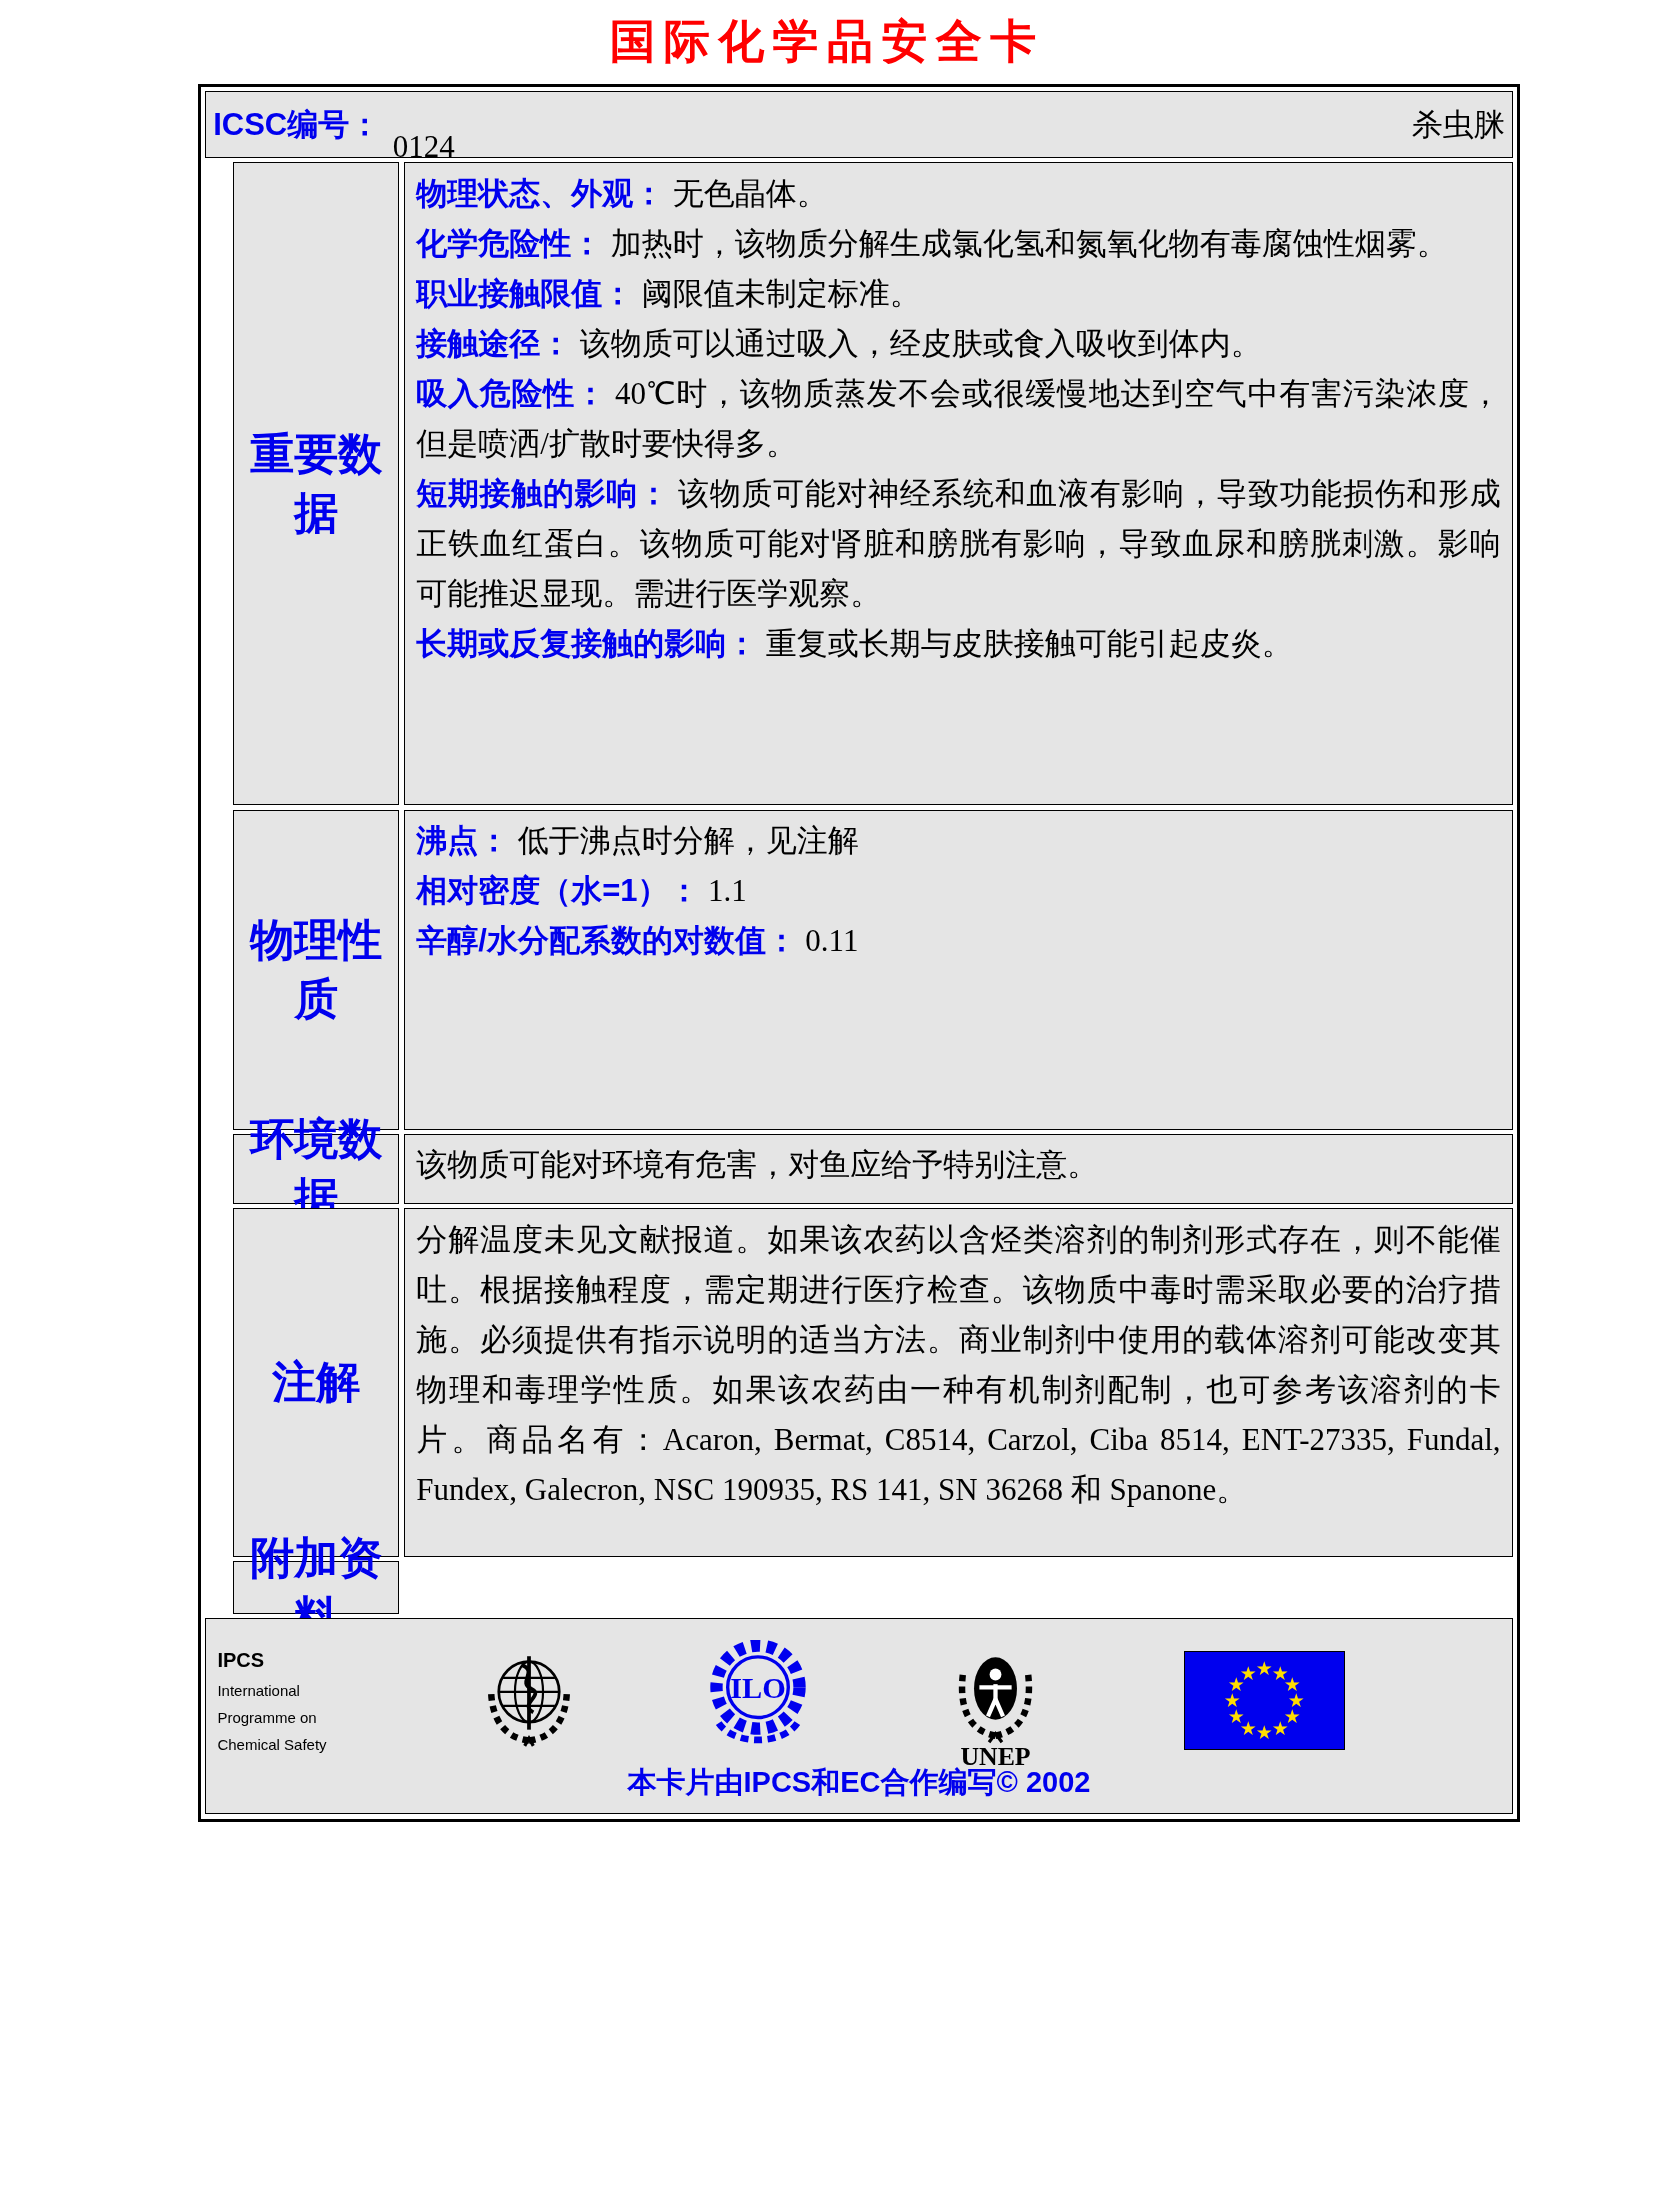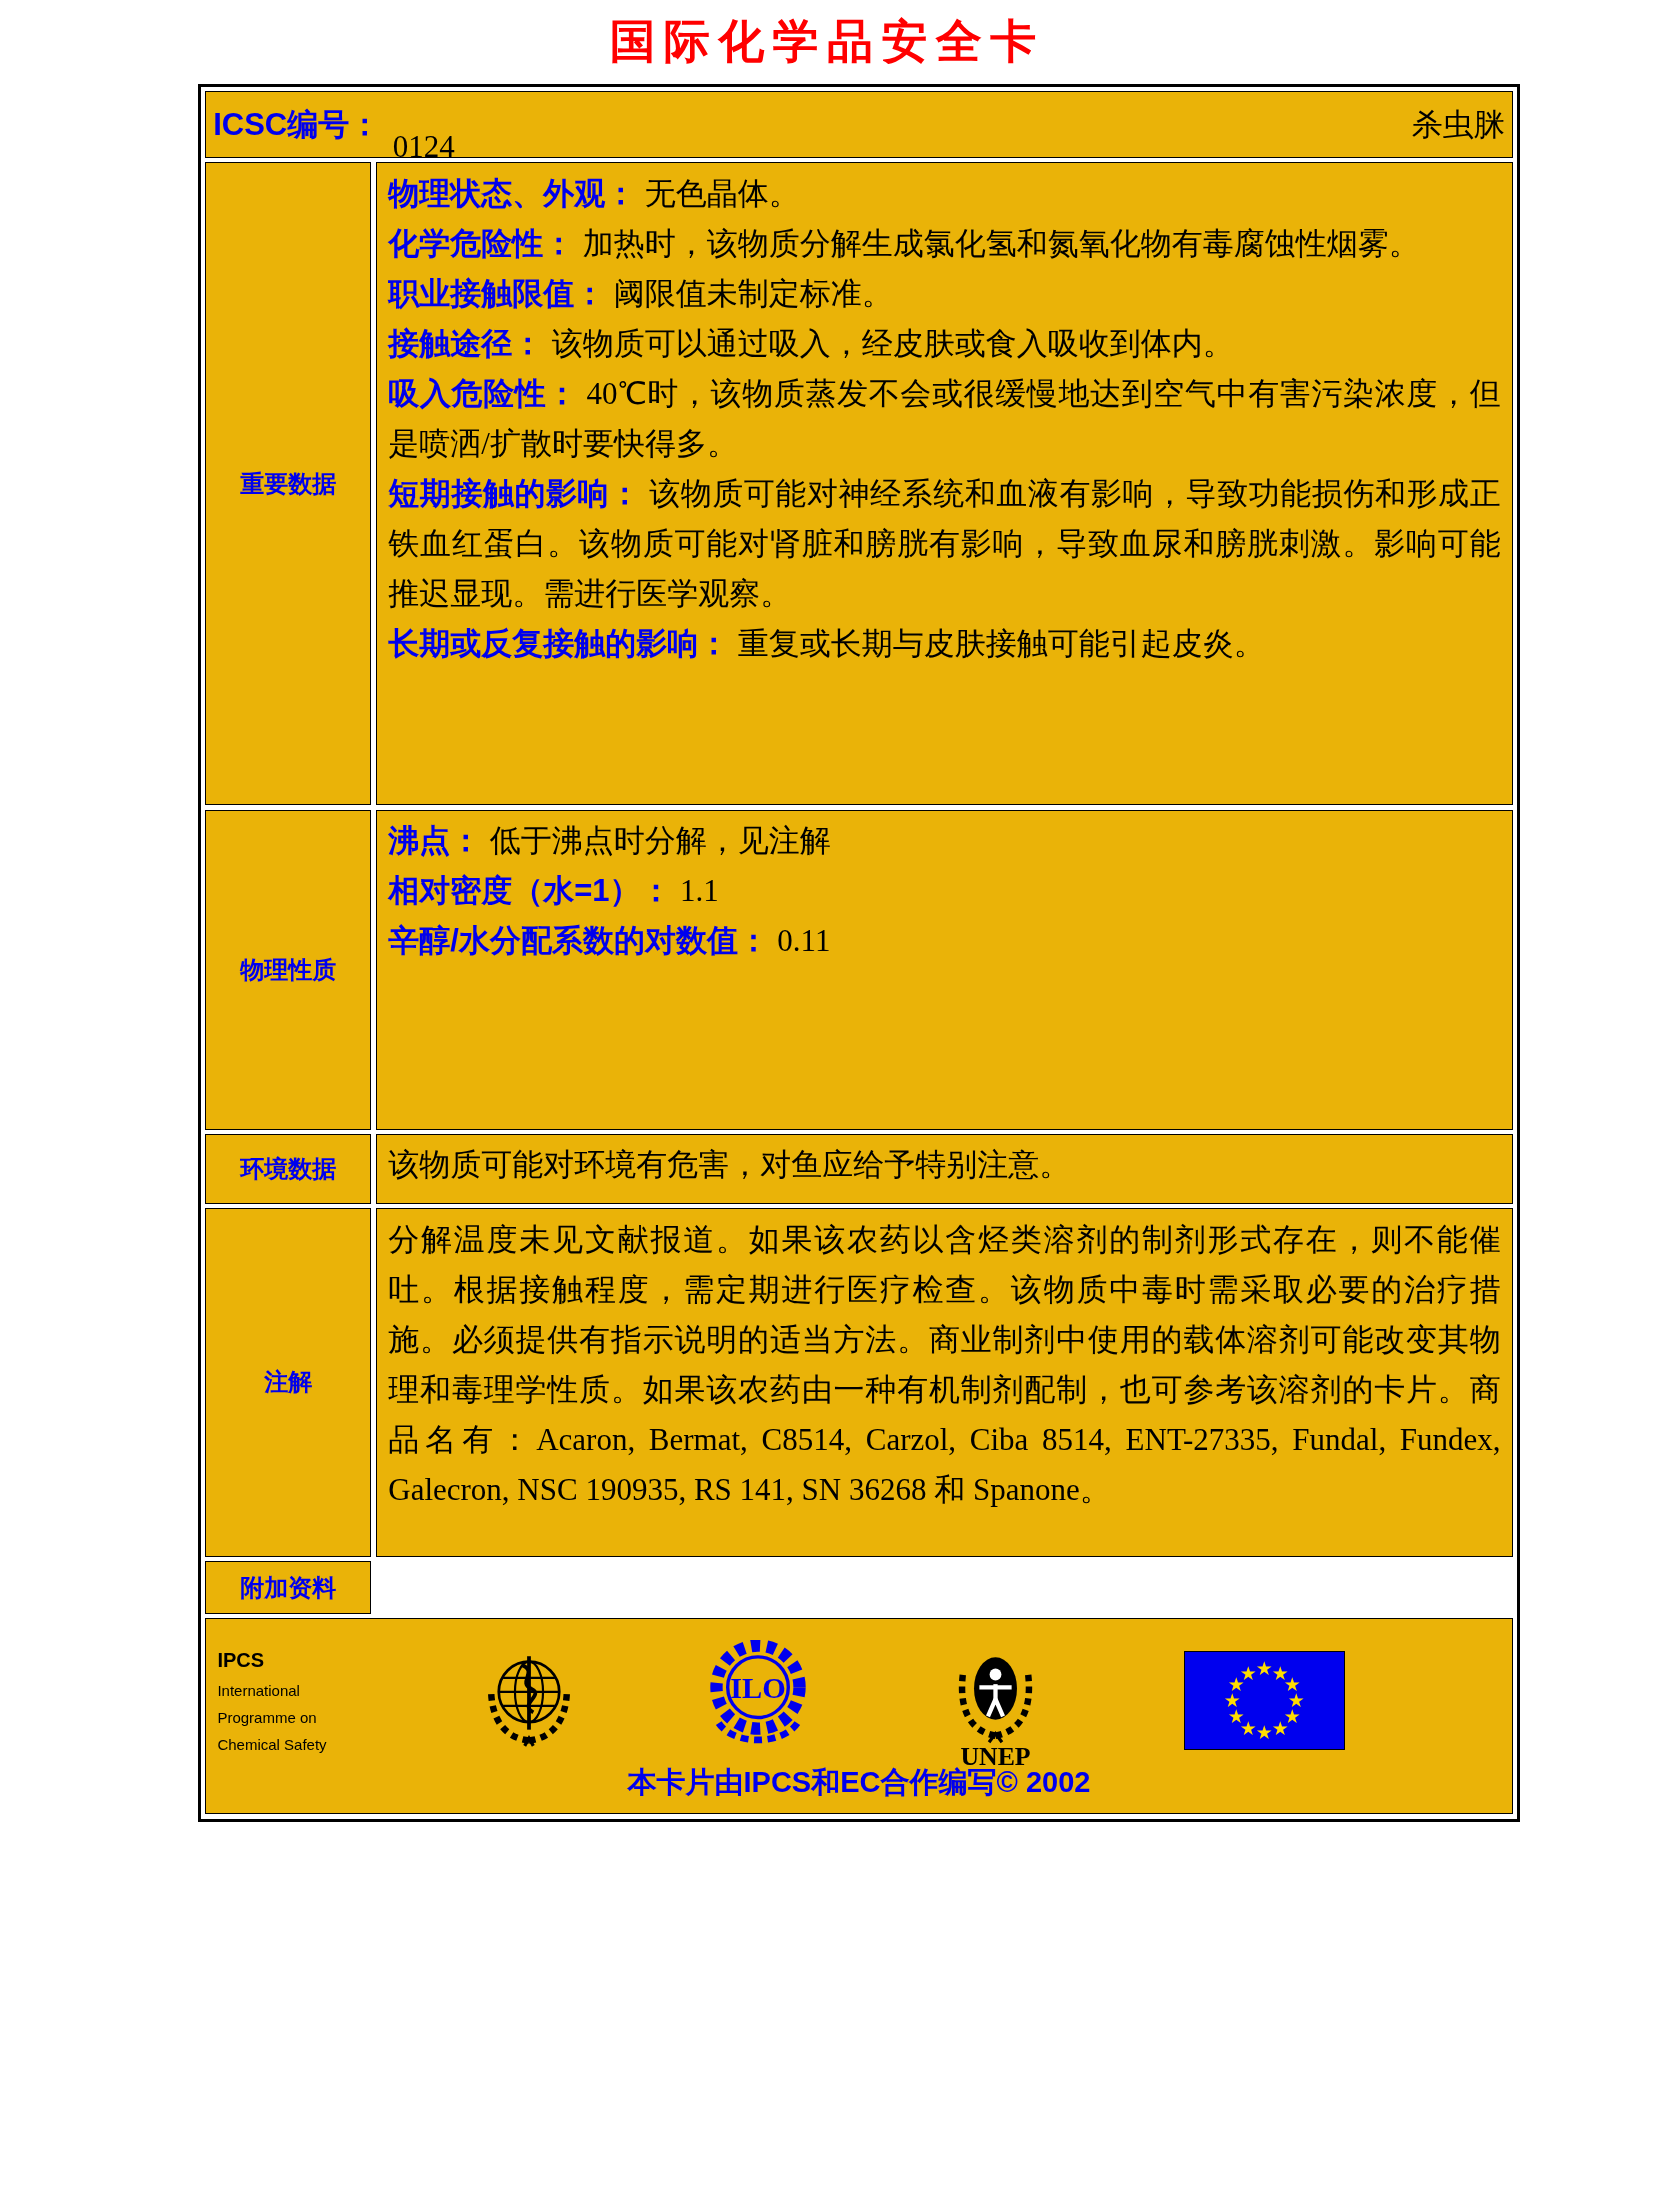--- a/index.html
+++ b/index.html
@@ -20,28 +20,29 @@
     font-family:"Liberation Serif", serif;
   }
   .card {
     position:absolute; left:198px; top:84px; width:1322px;
     background:#fff;
     border:3.5px solid #000;
     padding:4.2px;
     display:flex; flex-direction:column; gap:4.2px;
   }
   .row { display:flex; gap:4.9px; }
-  .cell { border:1.4px solid #000; background:#eab308; }
+  .cell { border:1.4px solid #000; background:#e5e5e5; }
   .label-cell {
     flex:0 0 166px;
     display:flex; align-items:center; justify-content:center;
     color:#0000ee;
     font-family:"Liberation Sans", sans-serif;
-    font-weight:bold; font-size:24px;
+    font-weight:bold; font-size:44px;
     text-align:center;
+    margin-left:28px;
   }
   .content-cell { flex:1 1 auto; padding:5.6px 11.2px; font-size:31px; line-height:50px; text-align:justify; }
 
   .row-header { height:67px; }
   .row-header .cell {
     width:100%; display:flex; justify-content:space-between; align-items:center;
     padding:0 7px; font-size:31px;
   }
   .icsc-left { display:flex; align-items:center; }
   .icsc-label { color:#0000ee; font-family:"Liberation Sans", sans-serif; font-weight:bold; }

